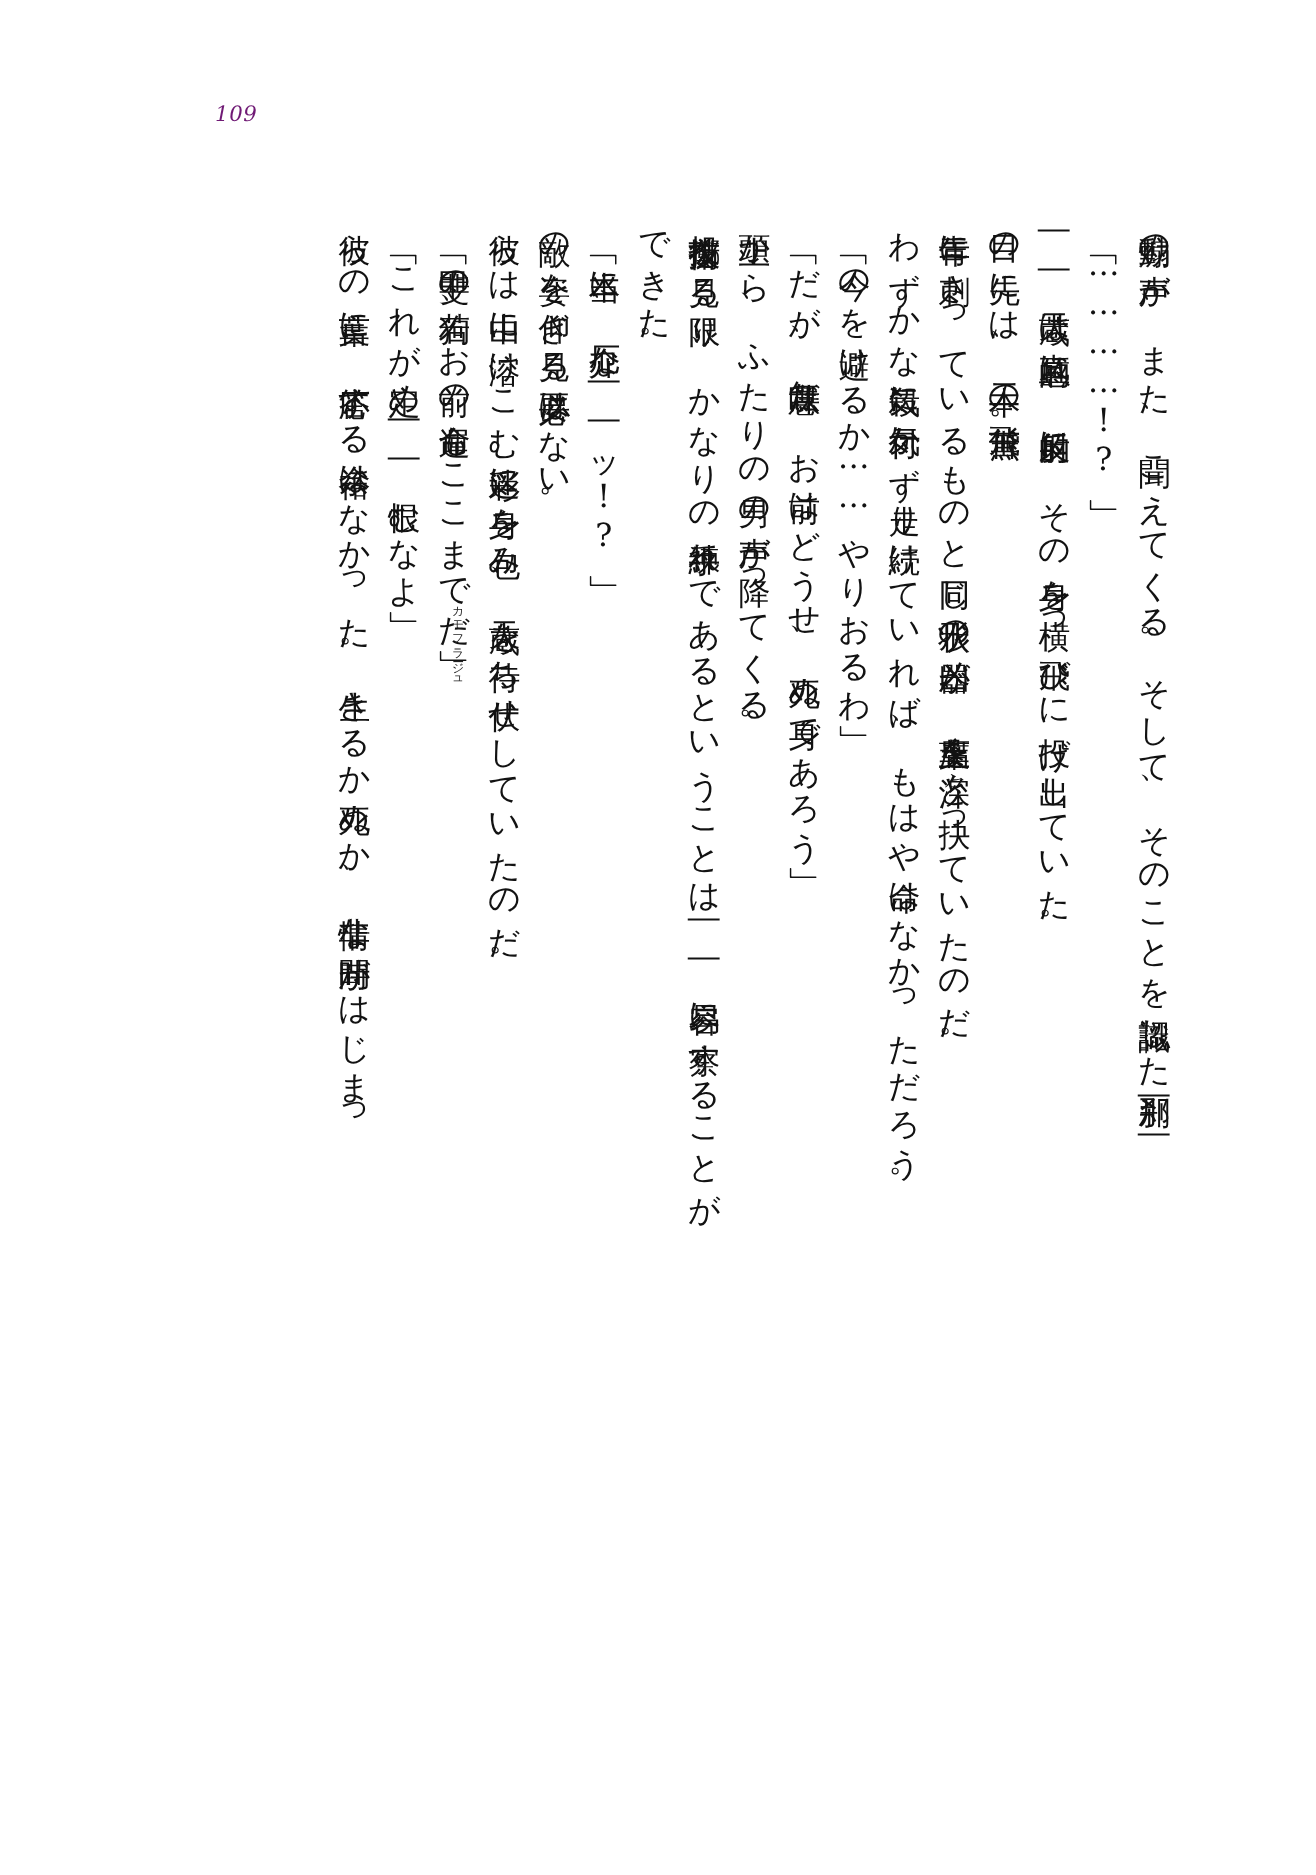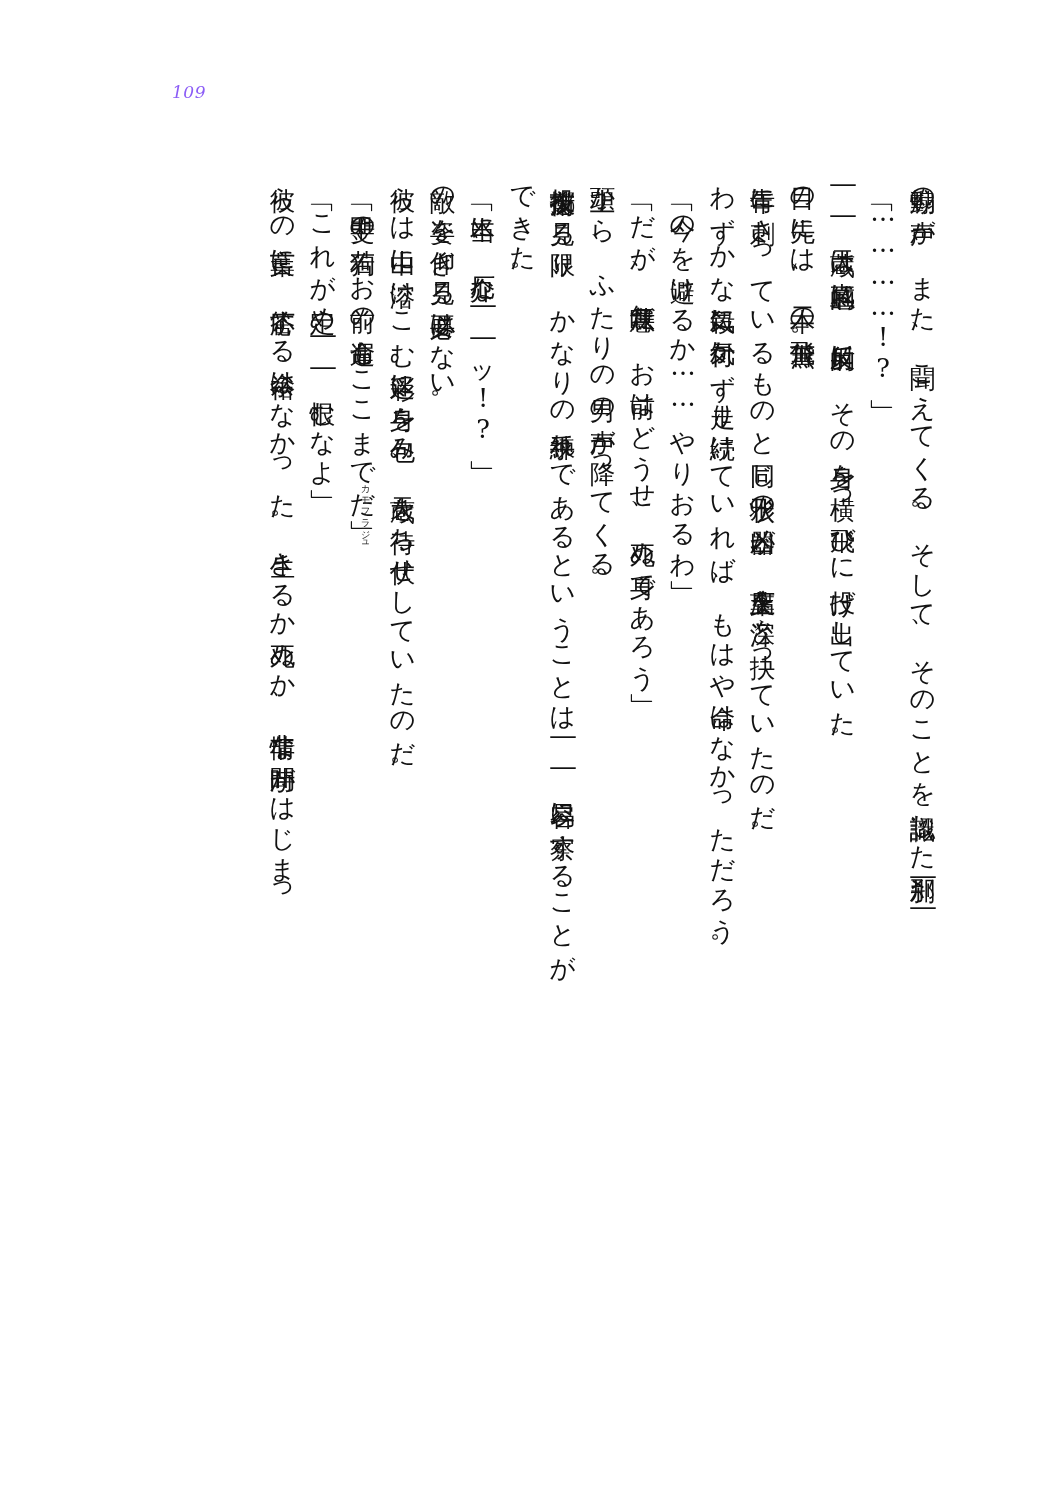--- a/index.html
+++ b/index.html
@@ -18,21 +18,21 @@
   }
 
   
   #page-number {
     position: absolute;
     left: 172px;
     top: 82px;
     font-family: "DejaVu Serif", "Liberation Serif", serif;
     font-style: italic;
     font-size: 17px;
-    color: #8b5cf6;
+    color: #701a75;
     letter-spacing: 0.5px;
   }
 
   
   #body-text {
     position: absolute;
     right: 118px;
     top: 168px;
     height: 1215px;
     width: 790px;

